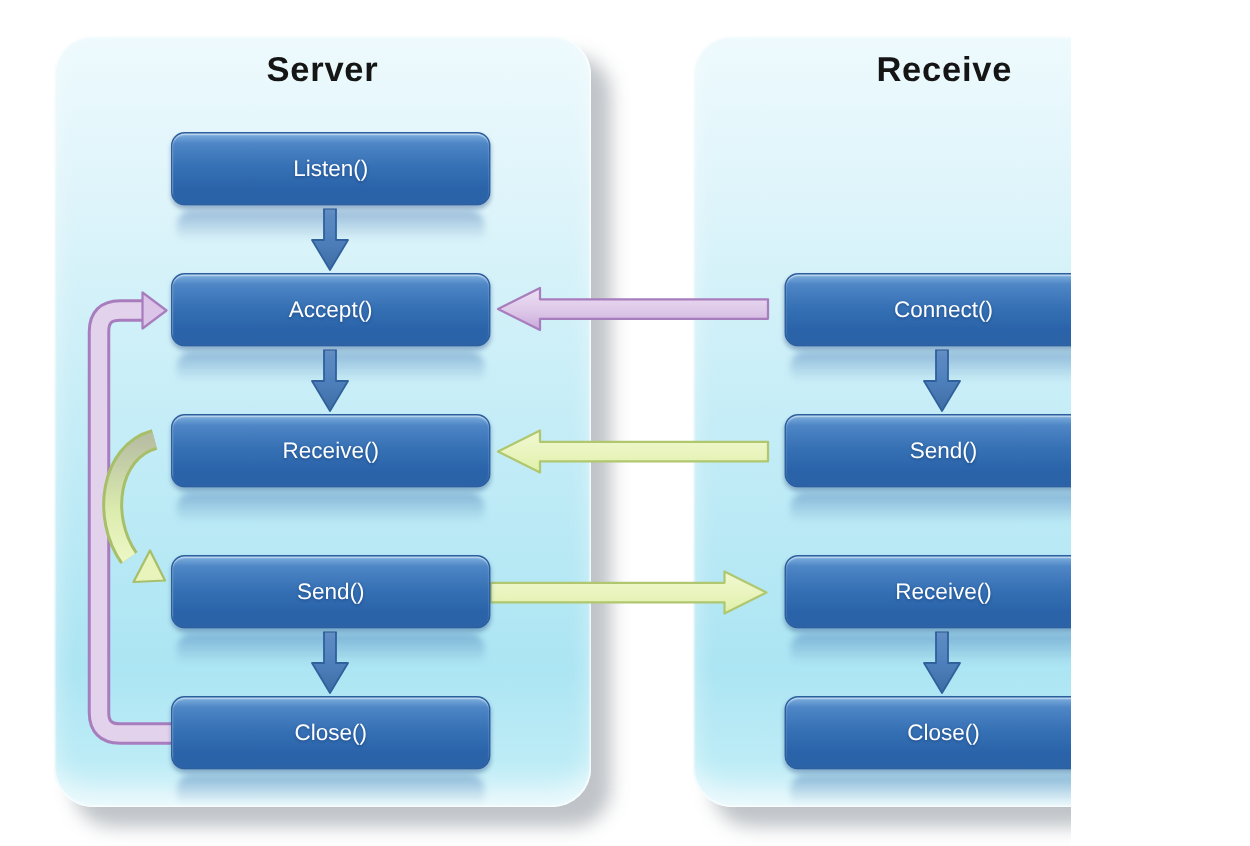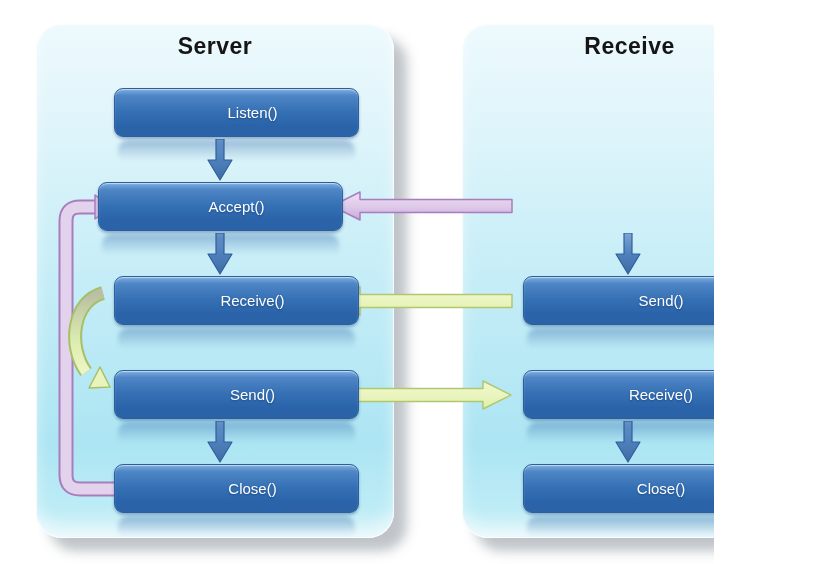--- a/index.html
+++ b/index.html
@@ -19,21 +19,21 @@
   .panel h2{
     margin:0;padding-top:9px;text-align:center;
     font-size:23px;font-weight:bold;color:#151515;letter-spacing:.5px;
   }
   .node{
     position:absolute;width:211px;height:47px;border-radius:9px;
     background:linear-gradient(180deg,#7fb0de 0%,#4e86c6 14%,#3570b4 48%,#2a63a9 78%,#2c63a7 100%);
     border:1px solid #2d5f9f;
     box-shadow:inset 0 1px 1px rgba(255,255,255,.55), 0 2px 3px rgba(25,60,120,.35);
     display:flex;align-items:center;justify-content:center;
-    color:#ffffff;font-size:15px;text-shadow:0 1px 2px rgba(10,40,90,.45);padding-left:32px;
+    color:#ffffff;font-size:15px;text-shadow:0 1px 2px rgba(10,40,90,.45);
   }
   .node::after{
     content:"";position:absolute;left:3px;right:3px;top:51px;height:24px;border-radius:10px;
     background:linear-gradient(180deg,rgba(39,94,164,.38),rgba(39,94,164,0) 85%);
     filter:blur(2px);
   }
   .arrow-svg{position:absolute;}
 </style>
 </head>
 <body>
@@ -120,33 +120,36 @@
   <svg class="arrow-svg" style="left:615px;top:233px" width="26" height="42" viewBox="0 0 26 42">
     <path d="M9 0 H17 V21 H25 L13 41 L1 21 H9 Z" fill="url(#gradBlueArrow)" stroke="#31619c" stroke-width="1.2" stroke-linejoin="round"></path>
   </svg>
   <svg class="arrow-svg" style="left:615px;top:421px" width="26" height="42" viewBox="0 0 26 42">
     <path d="M9 0 H17 V21 H25 L13 41 L1 21 H9 Z" fill="url(#gradBlueArrow)" stroke="#31619c" stroke-width="1.2" stroke-linejoin="round"></path>
   </svg>
 
   <div class="node" style="left:114px;top:88px">
       <span>Listen()</span>
     </div>
-  <div class="node" style="left:98px;top:182px">
+  <div class="node" style="left:114px;top:182px">
       <span>Accept()</span>
     </div>
   <div class="node" style="left:114px;top:276px">
       <span>Receive()</span>
     </div>
   <div class="node" style="left:114px;top:370px">
       <span>Send()</span>
     </div>
   <div class="node" style="left:114px;top:464px">
       <span>Close()</span>
     </div>
 
+  <div class="node" style="left:523px;top:182px;width:210px">
+      <span>Connect()</span>
+    </div>
   <div class="node" style="left:523px;top:276px;width:210px">
       <span>Send()</span>
     </div>
   <div class="node" style="left:523px;top:370px;width:210px">
       <span>Receive()</span>
     </div>
   <div class="node" style="left:523px;top:464px;width:210px">
       <span>Close()</span>
     </div>
 

